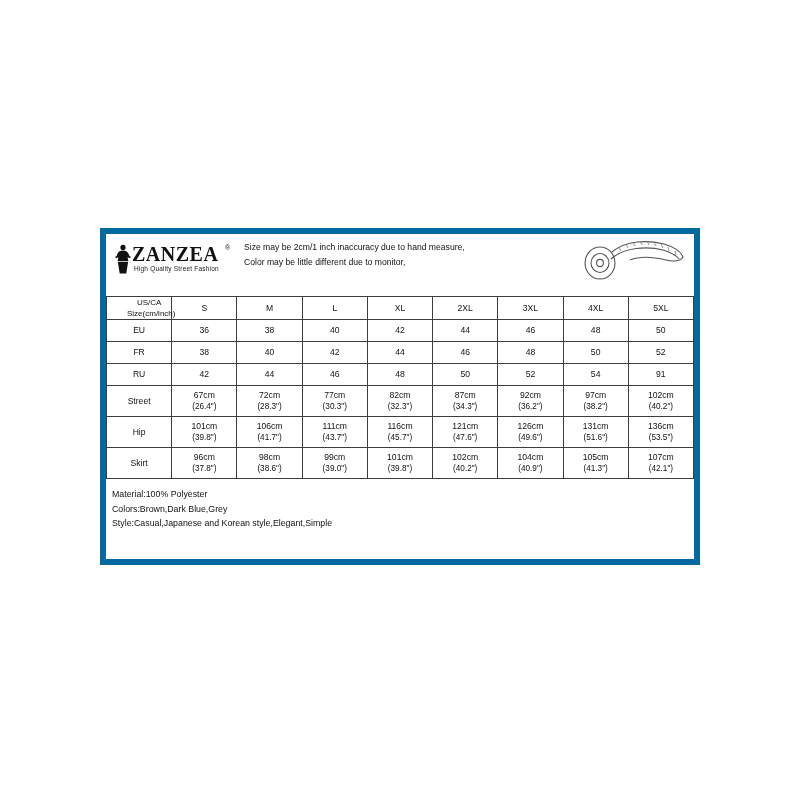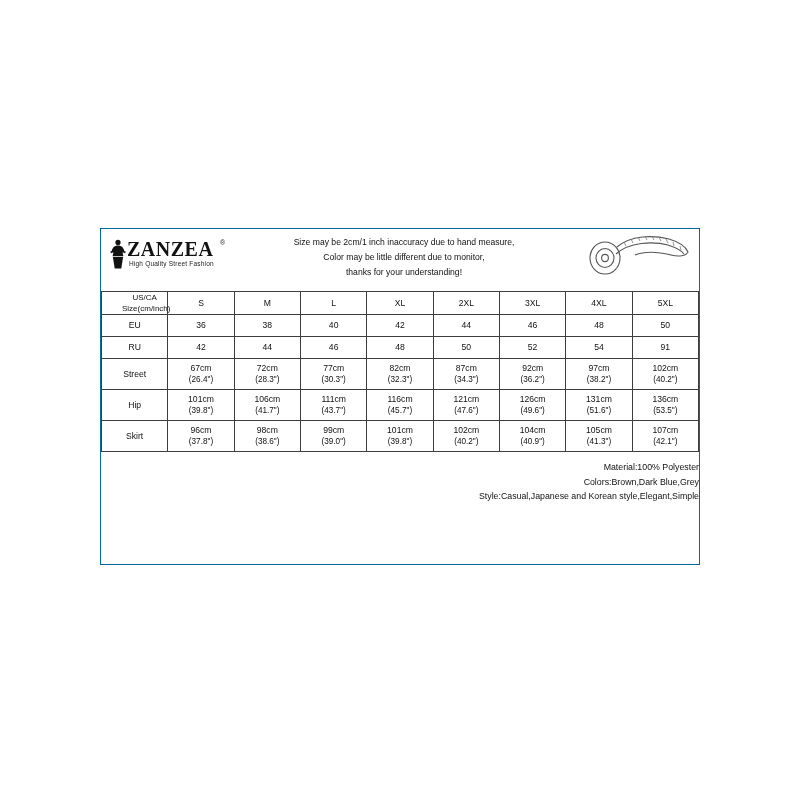--- a/index.html
+++ b/index.html
@@ -11,21 +11,21 @@
     font-family: "Liberation Sans", sans-serif;
   }
 
   #sheet {
     position: absolute;
     left: 100px;
     top: 228px;
     width: 600px;
     height: 337px;
     background: #ffffff;
-    border: 1px solid #0369a1;
+    border: 6px solid #0369a1;
     box-sizing: border-box;
     overflow: hidden;
   }
 
   
   .header {
     position: relative;
     height: 62px;
     box-sizing: border-box;
   }
@@ -73,21 +73,21 @@
     letter-spacing: 0.2px;
     color: #222;
     white-space: nowrap;
   }
 
   .header-note {
     position: absolute;
     left: 138px;
     top: 6px;
     width: 330px;
-    text-align: center;
+    text-align: left;
     font-size: 8.6px;
     line-height: 15px;
     color: #111;
   }
 
   .tape {
     position: absolute;
     right: 8px;
     top: 4px;
     width: 108px;
@@ -128,21 +128,20 @@
   }
 
   .sub {
     display: block;
     font-size: 8.2px;
   }
 
   
   .footer {
     padding: 8px 0 0 6px;
-    text-align: right;
   }
 
   .footer div {
     font-size: 8.8px;
     line-height: 14.5px;
     color: #111;
   }
 </style>
 </head>
 <body>
@@ -158,21 +157,20 @@
         <path d="M3.9 18 L14.1 18 L12.3 29.6 L5.7 29.6 Z" fill="#111"></path>
       </svg>
       <span class="brand-name">ZANZEA</span>
       <span class="brand-reg">®</span>
       <span class="brand-tag">High Quality Street Fashion</span>
     </div>
 
     <div class="header-note">
       <div>Size may be 2cm/1 inch inaccuracy due to hand measure,</div>
       <div>Color may be little different due to monitor,</div>
-      <div>thanks for your understanding!</div>
     </div>
 
     <svg class="tape" viewBox="0 0 108 48">
       <g fill="none" stroke="#555" stroke-width="1.1">
         <ellipse cx="22" cy="25" rx="15" ry="16"></ellipse>
         <ellipse cx="22" cy="25" rx="9" ry="9.5"></ellipse>
         <ellipse cx="22" cy="25" rx="3.4" ry="3.6"></ellipse>
         <path d="M34 14 C48 2 70 2 86 6 C96 9 103 14 105 19 C103 23 96 24 88 22 C76 19 62 18 52 22"></path>
         <path d="M33 21 C46 9 70 8 85 12 C94 15 99 18 101 21"></path>
       </g>
@@ -212,20 +210,31 @@
         <td>36</td>
         <td>38</td>
         <td>40</td>
         <td>42</td>
         <td>44</td>
         <td>46</td>
         <td>48</td>
         <td>50</td>
       </tr>
 
+      <tr>
+        <td class="rowhead">FR</td>
+        <td>38</td>
+        <td>40</td>
+        <td>42</td>
+        <td>44</td>
+        <td>46</td>
+        <td>48</td>
+        <td>50</td>
+        <td>52</td>
+      </tr>
 
       <tr>
         <td class="rowhead">RU</td>
         <td>42</td>
         <td>44</td>
         <td>46</td>
         <td>48</td>
         <td>50</td>
         <td>52</td>
         <td>54</td>

